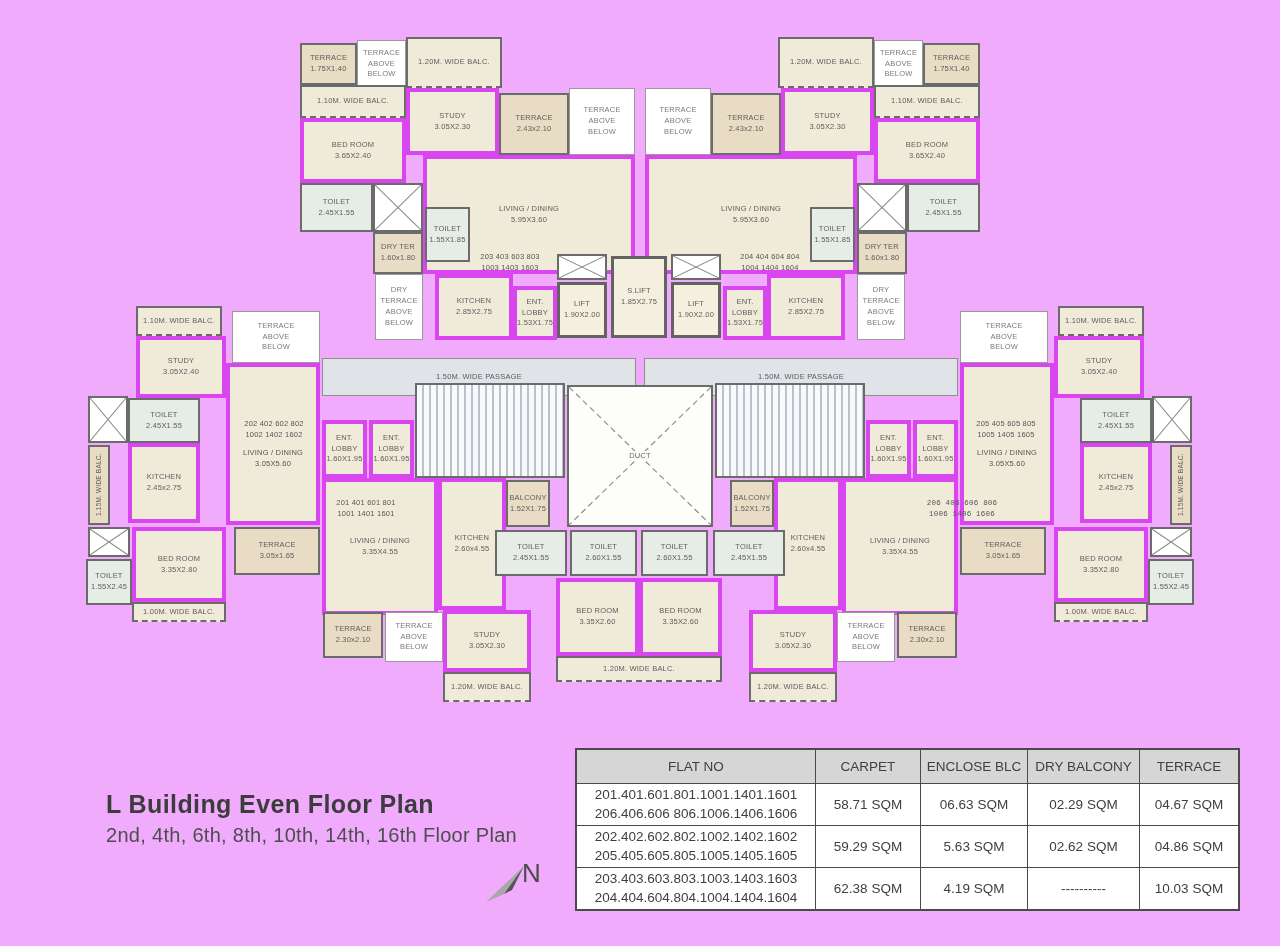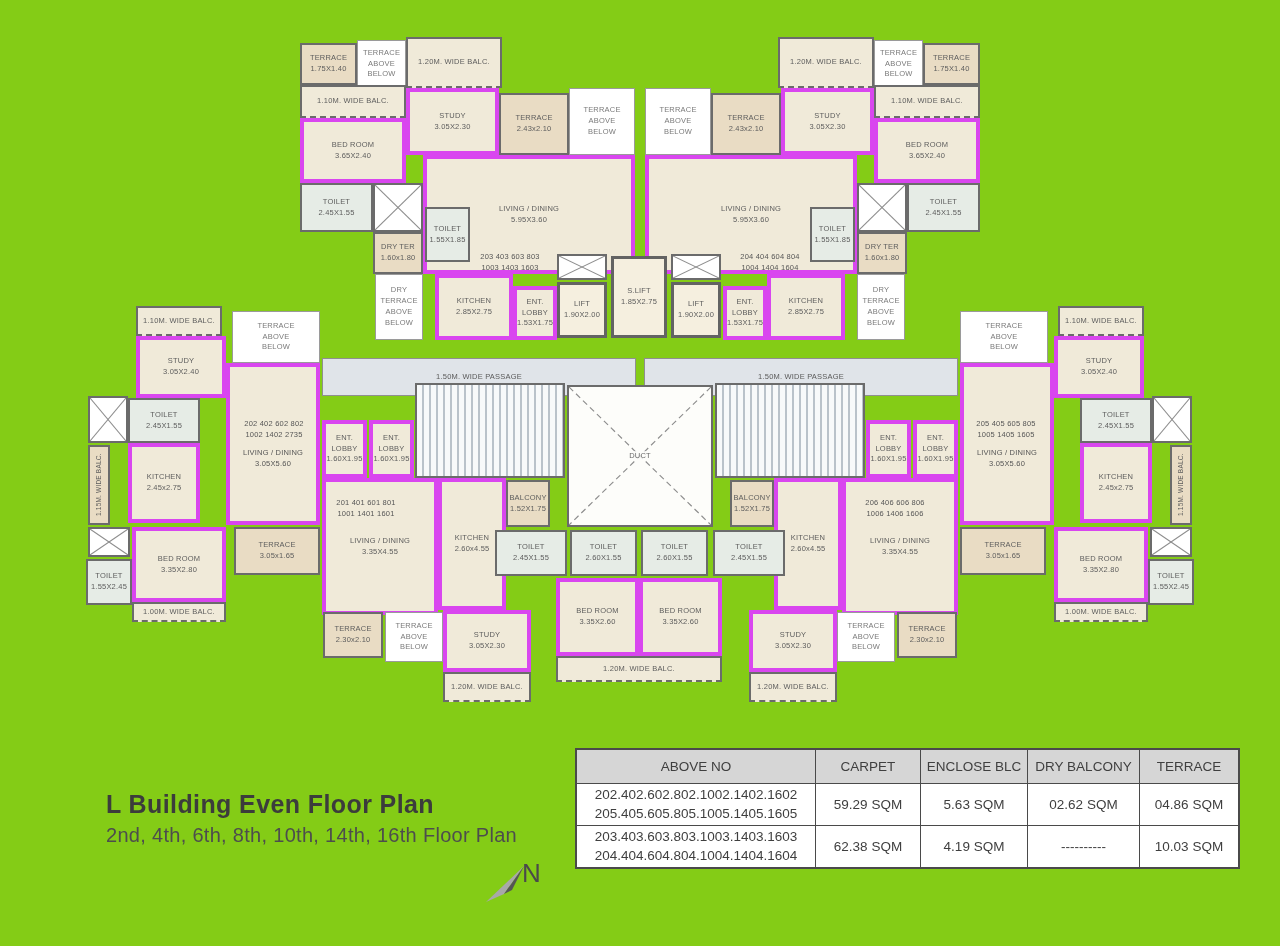--- a/index.html
+++ b/index.html
@@ -1,16 +1,16 @@
 <!DOCTYPE html>
 <html><head>
 <meta charset="utf-8">
 <style>
   html,body{margin:0;padding:0;background:#fff;}
-  #sheet{position:relative;width:1280px;height:946px;background:#84cc16;overflow:hidden;
+  #sheet{position:relative;width:1280px;height:946px;background:#f0abfc;overflow:hidden;
          font-family:"Liberation Sans",sans-serif;}
   
   #plan{position:absolute;left:0;top:0;width:1280px;height:720px;}
   .rm{position:absolute;box-sizing:border-box;display:flex;flex-direction:column;
       align-items:center;justify-content:center;text-align:center;
       font-size:7.5px;line-height:1.45;color:#5d5d5d;letter-spacing:.2px;overflow:hidden;}
   .rm span{display:block;white-space:nowrap;}
   .r-room   {background:#f0ead9;border:4px solid #d946ef;}
   .r-lift   {background:#f5efdf;border:3px solid #636363;}
   .r-terrace{background:#e9dcc4;border:2px solid #6b6b6b;}
@@ -272,21 +272,21 @@
         <span>3.05X2.40</span>
       </div>
       <div class="rm r-void" style="left: 232px; top: 311px; width: 88px; height: 52px;">
         <span>TERRACE</span>
         <span>ABOVE</span>
         <span>BELOW</span>
       </div>
       <div class="rm r-room" style="left: 226px; top: 363px; width: 94px; height: 162px;"></div>
       <div class="rm r-label" style="left: 234px; top: 417px; width: 80px; height: 26px;">
         <span>202 402 602 802</span>
-        <span>1002 1402 2735</span>
+        <span>1002 1402 1602</span>
       </div>
       <div class="rm r-label" style="left: 228px; top: 446px; width: 90px; height: 26px;">
         <span>LIVING / DINING</span>
         <span>3.05X5.60</span>
       </div>
       <div class="rm r-duct" style="left: 88px; top: 396px; width: 40px; height: 47px;">
         <svg viewBox="0 0 40 47" preserveAspectRatio="none">
           <line x1="0" y1="0" x2="40" y2="47" stroke="#8d8d8d" stroke-width="1.2"></line>
           <line x1="40" y1="0" x2="0" y2="47" stroke="#8d8d8d" stroke-width="1.2"></line>
         </svg>
@@ -395,21 +395,21 @@
         <span>2.60x4.55</span>
       </div>
       <div class="rm r-room" style="left: 774px; top: 478px; width: 68px; height: 132px;">
         <span>KITCHEN</span>
         <span>2.60x4.55</span>
       </div>
       <div class="rm r-room" style="left: 842px; top: 478px; width: 116px; height: 137px;">
         <span>LIVING / DINING</span>
         <span>3.35X4.55</span>
       </div>
-      <div class="rm r-label" style="left: 855px; top: 496px; width: 80px; height: 26px;">
+      <div class="rm r-label" style="left: 922px; top: 496px; width: 80px; height: 26px; font-family: Liberation Mono, monospace;">
         <span>206 406 606 806</span>
         <span>1006 1406 1606</span>
       </div>
       <div class="rm r-toilet" style="left: 495px; top: 530px; width: 72px; height: 46px;">
         <span>TOILET</span>
         <span>2.45X1.55</span>
       </div>
       <div class="rm r-toilet" style="left: 570px; top: 530px; width: 67px; height: 46px;">
         <span>TOILET</span>
         <span>2.60X1.55</span>
@@ -476,25 +476,35 @@
     <svg width="44" height="44" viewBox="0 0 44 44">
       <polygon points="42,2 4,38 22,30" fill="#a8a8a8"></polygon>
       <polygon points="42,2 22,30 30,26" fill="#555555"></polygon>
     </svg>
     <span class="n-label">N</span>
   </div>
 
   <table id="area-table">
     <tbody>
         <tr>
-      <th class="c-flat">ABOVE NO</th>
+      <th class="c-flat">FLAT NO</th>
       <th class="c-carpet">CARPET</th>
       <th class="c-enc">ENCLOSE BLC</th>
       <th class="c-dry">DRY BALCONY</th>
       <th class="c-ter">TERRACE</th>
+    </tr>
+    <tr>
+      <td class="flat-cell">
+        <div>201.401.601.801.1001.1401.1601</div>
+        <div>206.406.606 806.1006.1406.1606</div>
+      </td>
+      <td>58.71 SQM</td>
+      <td>06.63 SQM</td>
+      <td>02.29 SQM</td>
+      <td>04.67 SQM</td>
     </tr>
     <tr>
       <td class="flat-cell">
         <div>202.402.602.802.1002.1402.1602</div>
         <div>205.405.605.805.1005.1405.1605</div>
       </td>
       <td>59.29 SQM</td>
       <td>5.63 SQM</td>
       <td>02.62 SQM</td>
       <td>04.86 SQM</td>

